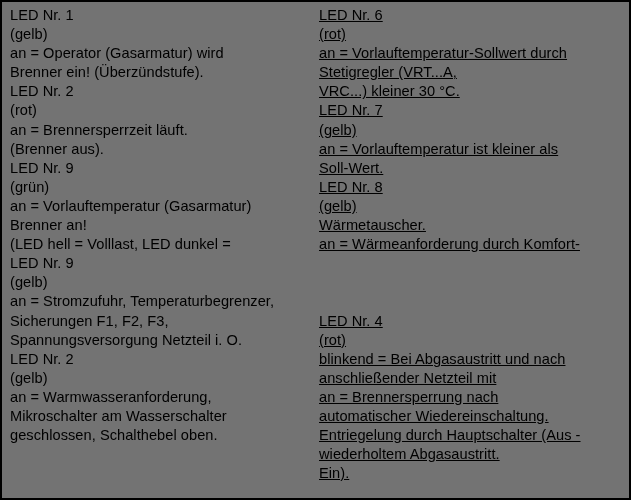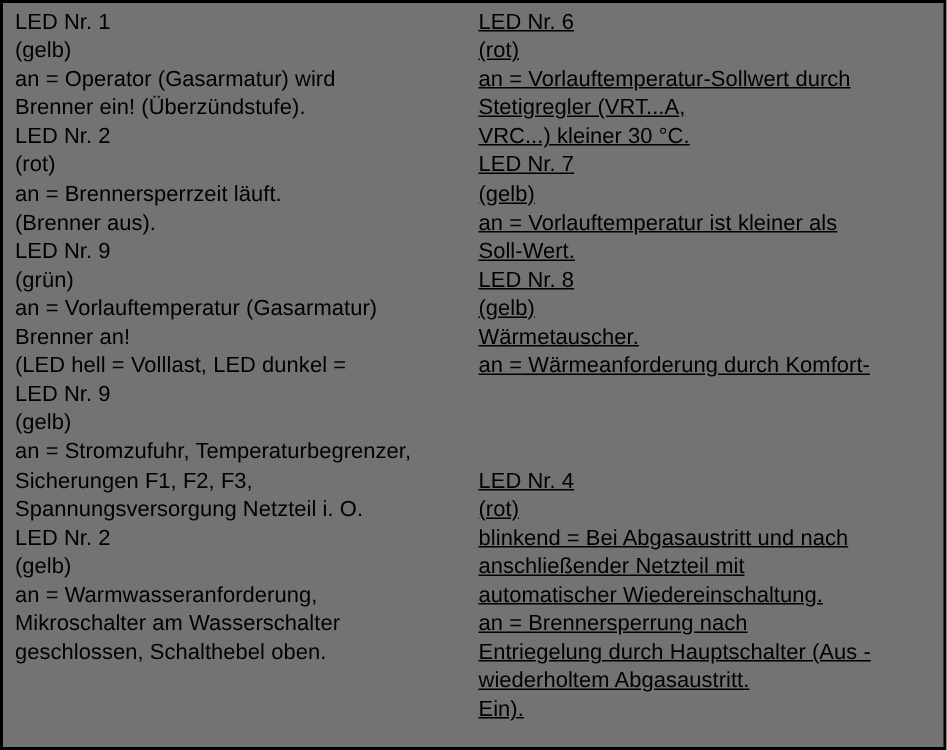--- a/index.html
+++ b/index.html
@@ -105,22 +105,22 @@
         <div class="line">(gelb)</div>
         <div class="line">Wärmetauscher.</div>
         <div class="line">an = Wärmeanforderung durch Komfort-</div>
         <div class="spacer-line"></div>
         <div class="spacer-line"></div>
         <div class="spacer-line"></div>
         <div class="line">LED Nr. 4</div>
         <div class="line">(rot)</div>
         <div class="line">blinkend = Bei Abgasaustritt und nach</div>
         <div class="line">anschließender Netzteil mit</div>
+        <div class="line">an = Brennersperrung nach</div>
         <div class="line">automatischer Wiedereinschaltung.</div>
-        <div class="line">an = Brennersperrung nach</div>
         <div class="line">Entriegelung durch Hauptschalter (Aus -</div>
         <div class="line">wiederholtem Abgasaustritt.</div>
         <div class="line">Ein).</div>
       </div>
     </div>
 
   </div>
 </div>
 
 </body></html>

